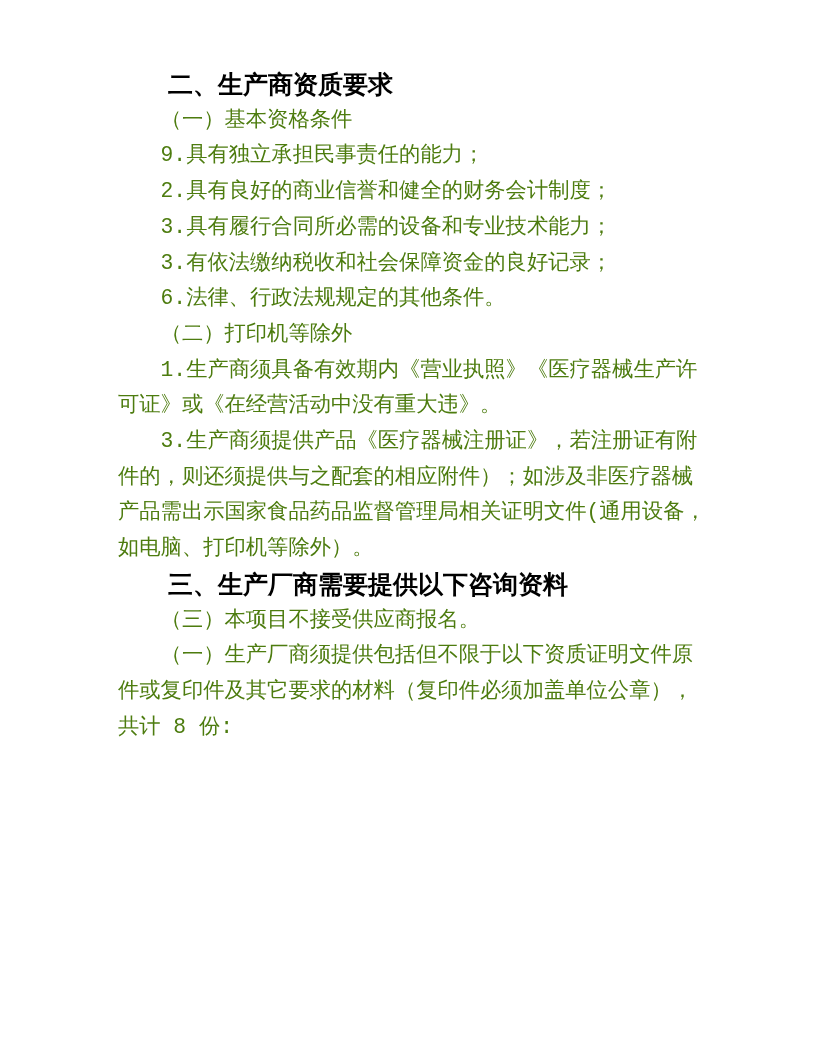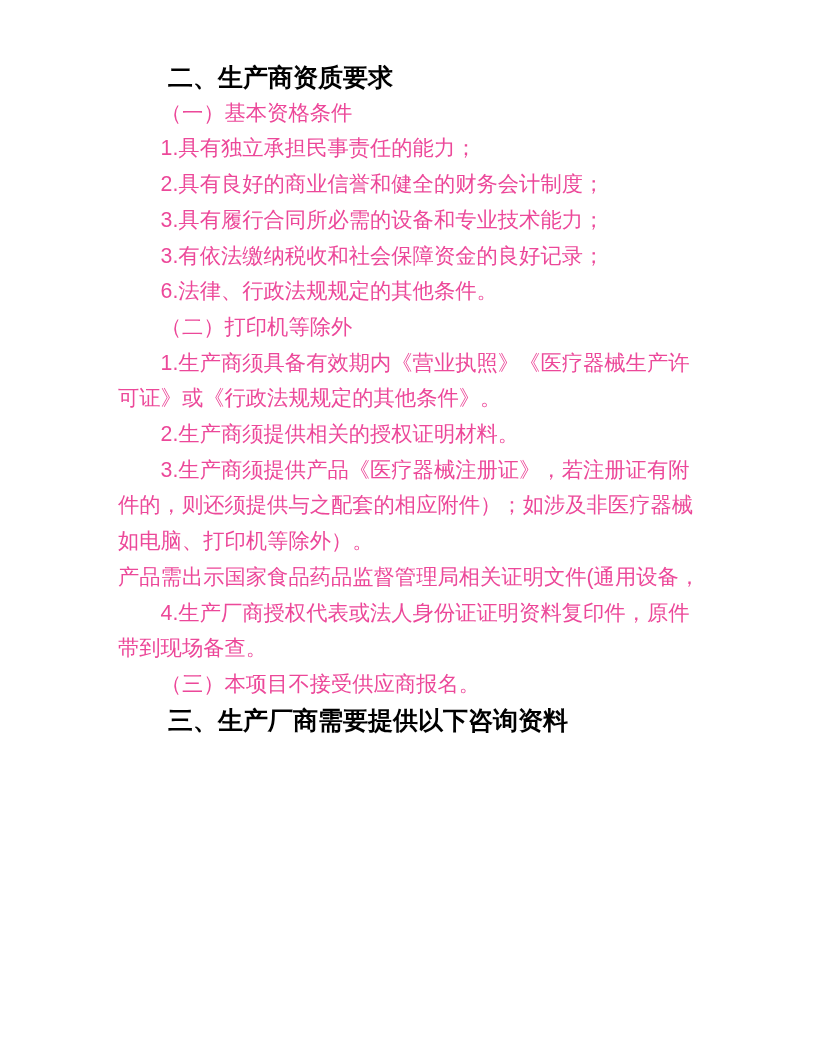--- a/index.html
+++ b/index.html
@@ -10,30 +10,30 @@
   .page {
     position: relative;
     width: 816px;
     height: 1056px;
     background: #ffffff;
     overflow: hidden;
   }
   .content {
     position: absolute;
     left: 118px;
-    top: 60px;
+    top: 67px;
     width: 600px;
   }
   p.para {
     margin: 0;
     padding: 0;
-    font-family: Liberation Sans, sans-serif;
+    font-family: Liberation Mono, monospace;
     font-size: 21.3px;
     line-height: 35.7px;
-    color: #ec4899;
+    color: #4d7c0f;
     font-weight: normal;
   }
   p.para.heading {
     font-family: "Liberation Sans", sans-serif;
     font-size: 25px;
     line-height: 35.7px;
     font-weight: bold;
     color: #000000;
   }
   .line {
@@ -52,21 +52,21 @@
 
     <p class="para heading">
       <span class="line indent">二、生产商资质要求</span>
     </p>
 
     <p class="para">
       <span class="line indent">（一）基本资格条件</span>
     </p>
 
     <p class="para">
-      <span class="line indent">1.具有独立承担民事责任的能力；</span>
+      <span class="line indent">9.具有独立承担民事责任的能力；</span>
     </p>
 
     <p class="para">
       <span class="line indent">2.具有良好的商业信誉和健全的财务会计制度；</span>
     </p>
 
     <p class="para">
       <span class="line indent">3.具有履行合同所必需的设备和专业技术能力；</span>
     </p>
 
@@ -78,42 +78,40 @@
     <p class="para">
       <span class="line indent">6.法律、行政法规规定的其他条件。</span>
     </p>
 
     <p class="para">
       <span class="line indent">（二）打印机等除外</span>
     </p>
 
     <p class="para">
       <span class="line indent">1.生产商须具备有效期内《营业执照》《医疗器械生产许</span>
-      <span class="line">可证》或《行政法规规定的其他条件》。</span>
+      <span class="line">可证》或《在经营活动中没有重大违》。</span>
     </p>
 
-    <p class="para">
-      <span class="line indent">2.生产商须提供相关的授权证明材料。</span>
-    </p>
 
     <p class="para">
       <span class="line indent">3.生产商须提供产品《医疗器械注册证》，若注册证有附</span>
       <span class="line">件的，则还须提供与之配套的相应附件）；如涉及非医疗器械</span>
+      <span class="line">产品需出示国家食品药品监督管理局相关证明文件(通用设备，</span>
       <span class="line">如电脑、打印机等除外）。</span>
-      <span class="line">产品需出示国家食品药品监督管理局相关证明文件(通用设备，</span>
     </p>
 
-    <p class="para">
-      <span class="line indent">4.生产厂商授权代表或法人身份证证明资料复印件，原件</span>
-      <span class="line">带到现场备查。</span>
+
+    <p class="para heading">
+      <span class="line indent">三、生产厂商需要提供以下咨询资料</span>
     </p>
 
     <p class="para">
       <span class="line indent">（三）本项目不接受供应商报名。</span>
     </p>
 
-    <p class="para heading">
-      <span class="line indent">三、生产厂商需要提供以下咨询资料</span>
+    <p class="para">
+      <span class="line indent">（一）生产厂商须提供包括但不限于以下资质证明文件原</span>
+      <span class="line">件或复印件及其它要求的材料（复印件必须加盖单位公章），</span>
+      <span class="line">共计 8 份:</span>
     </p>
-
 
   </div>
 </div>
 
 </body></html>

